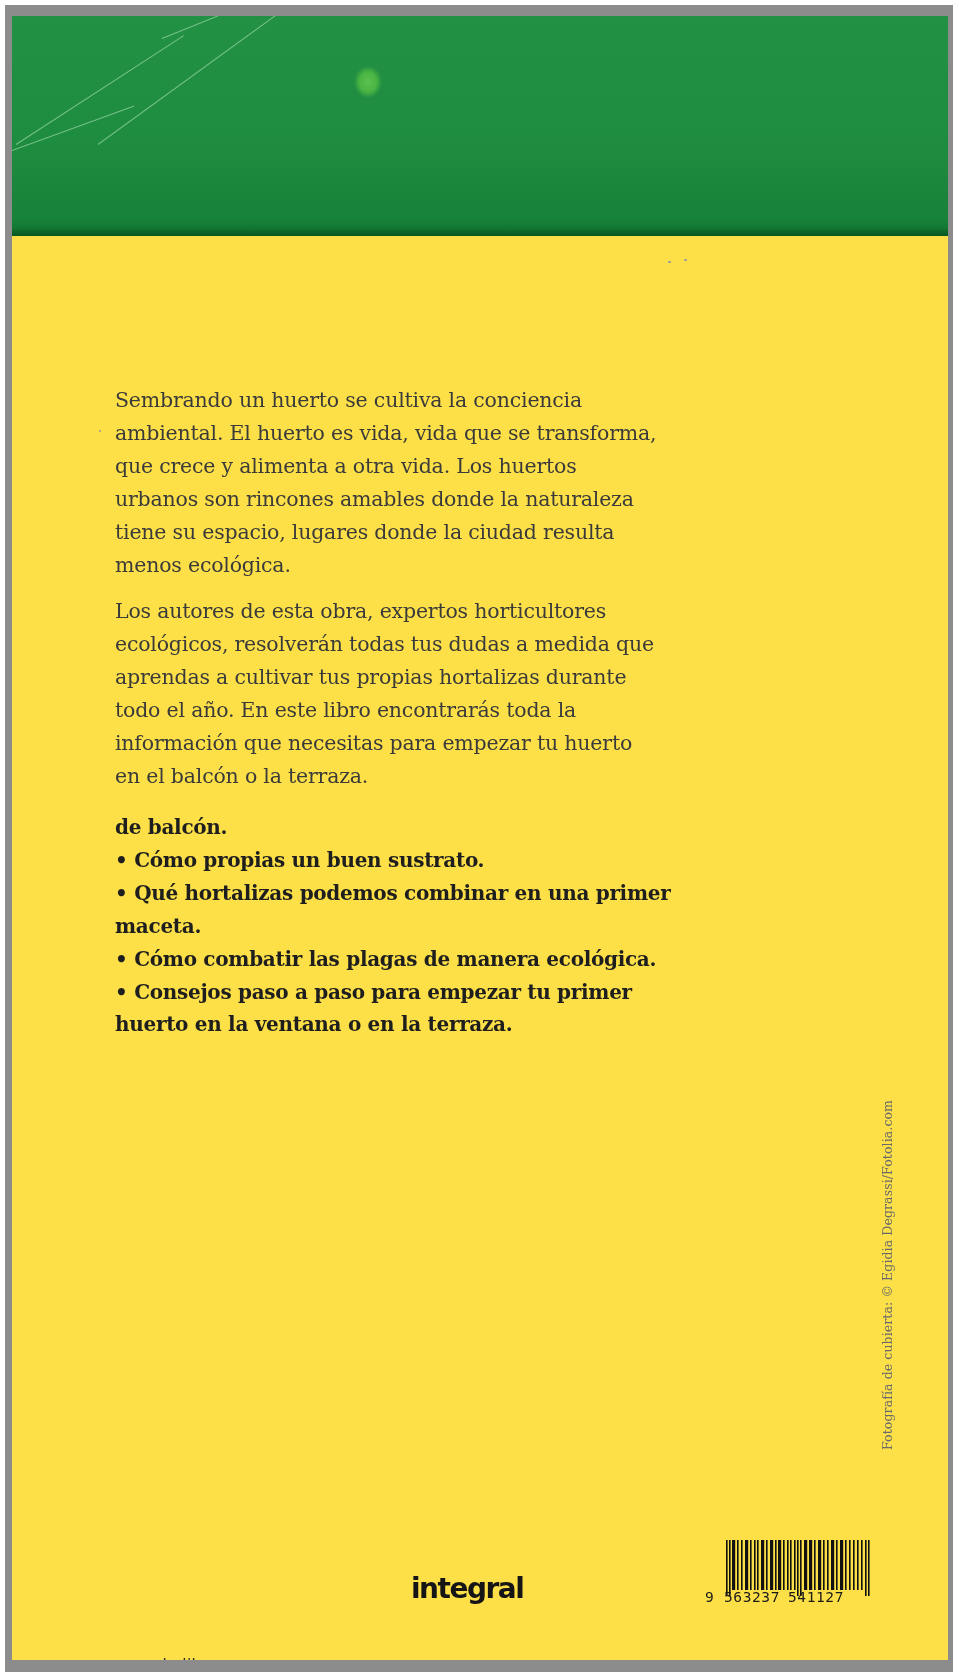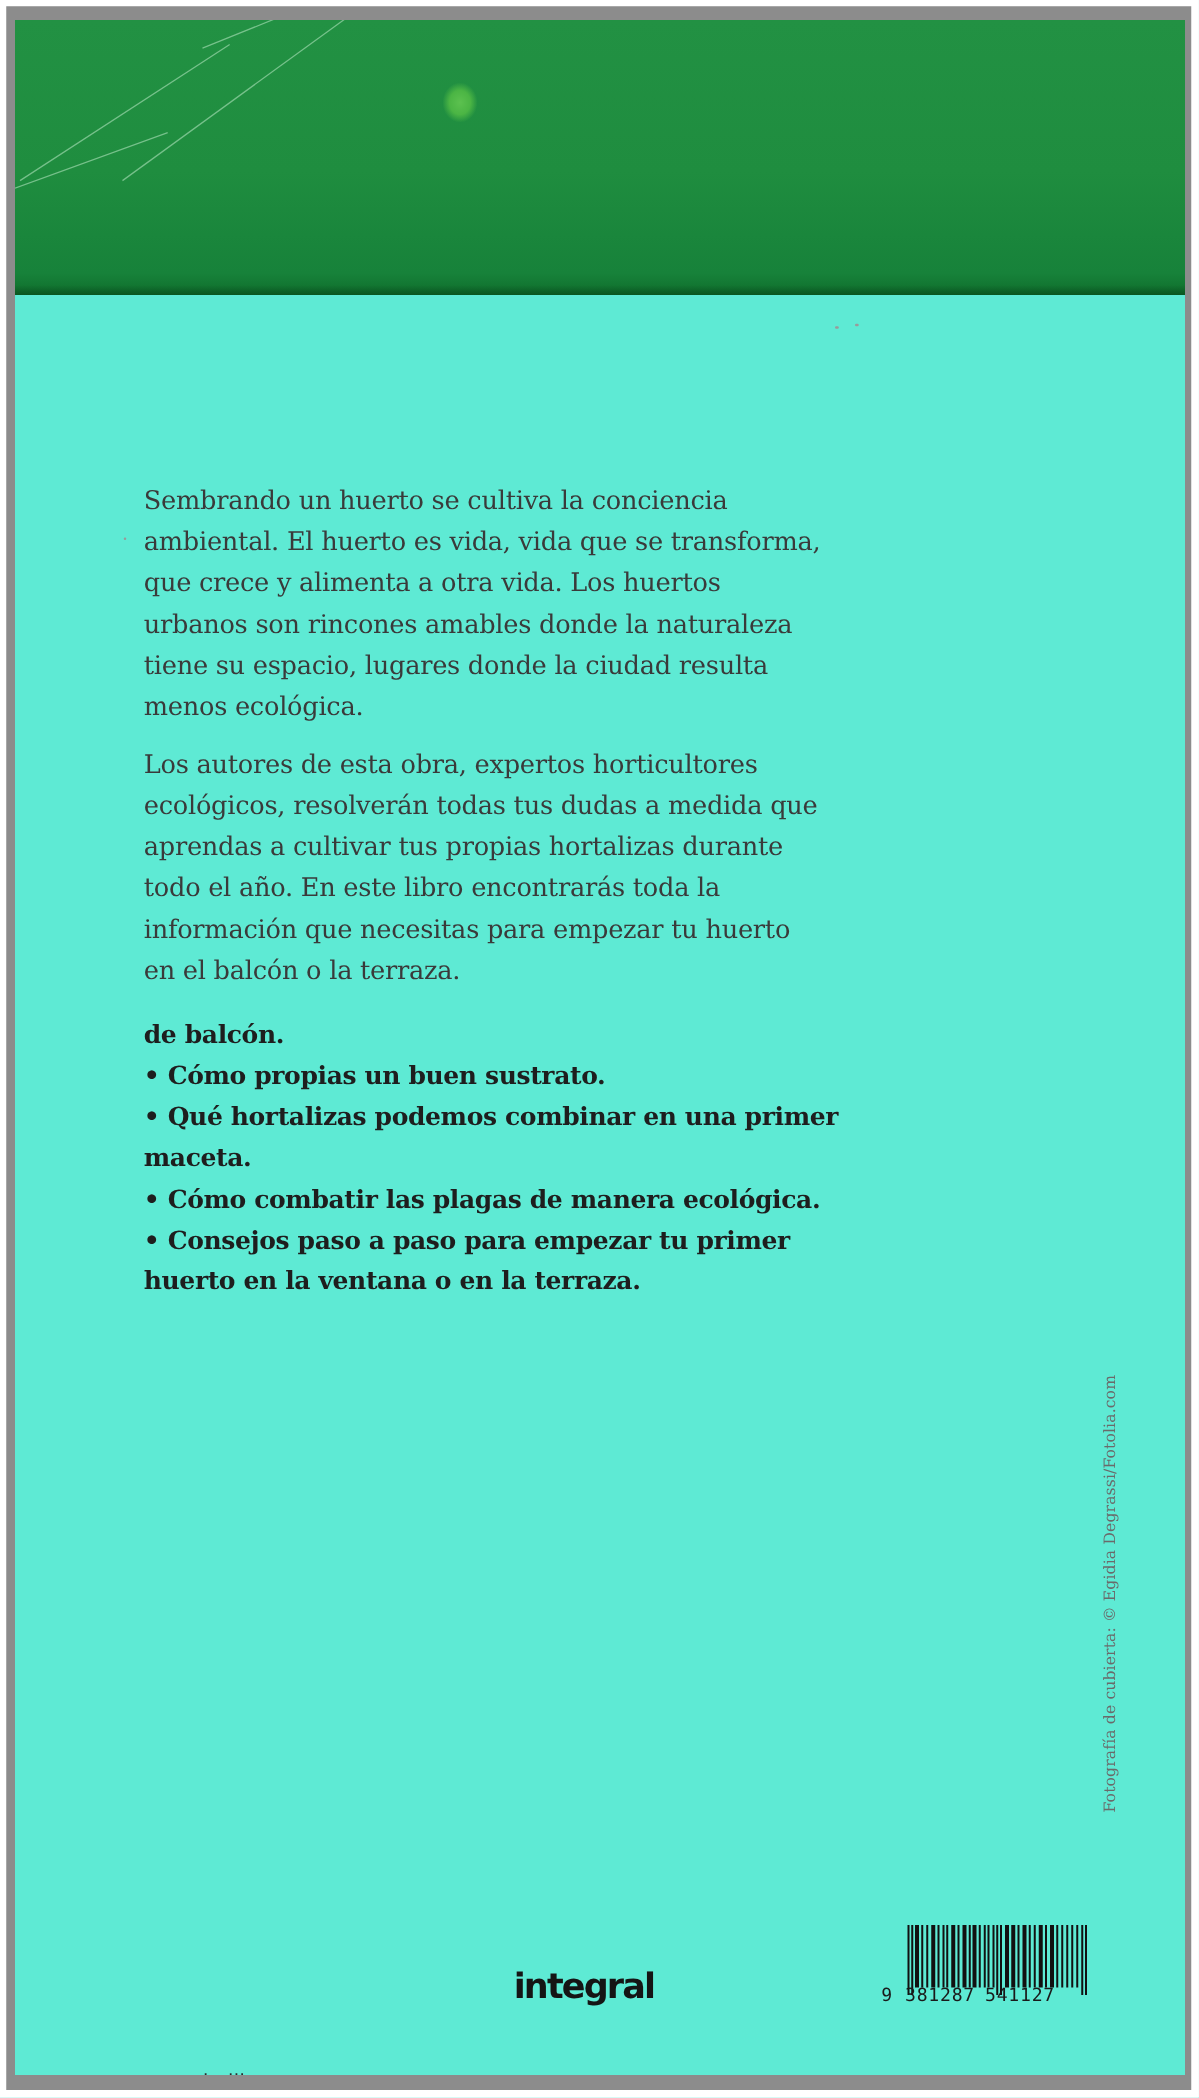--- a/index.html
+++ b/index.html
@@ -20,21 +20,21 @@
       width: 948px;
       height: 1667px;
       background: #8c8c8c;
     }
     .cover {
       position: absolute;
       left: 12px;
       top: 16px;
       width: 936px;
       height: 1644px;
-      background: #5eead4;
+      background: #fde047;
       overflow: hidden;
     }
     .green-band {
       position: absolute;
       left: 0;
       top: 0;
       width: 936px;
       height: 220px;
       background:
         radial-gradient(ellipse 14px 16px at 356px 66px, #5cc14f 0, #4bb544 60%, rgba(40,150,60,0) 100%),
@@ -250,17 +250,17 @@
         <rect x="140" y="0" width="1.6" height="50"></rect>
         <rect x="144" y="0" width="1.6" height="50"></rect>
         <rect x="148" y="0" width="1.6" height="50"></rect>
         <rect x="152" y="0" width="1.6" height="50"></rect>
         <rect x="156" y="0" width="1.6" height="50"></rect>
         <rect x="160" y="0" width="1.6" height="56"></rect>
         <rect x="163" y="0" width="1.6" height="56"></rect>
       </g>
     </svg>
     <div class="isbn-digits">
-      <span class="lead">9</span><span class="grp">381287</span><span class="grp grp2">541127</span>
+      <span class="lead">9</span><span class="grp">563237</span><span class="grp grp2">541127</span>
     </div>
   </div>
 
 </div>
 
 </body></html>

